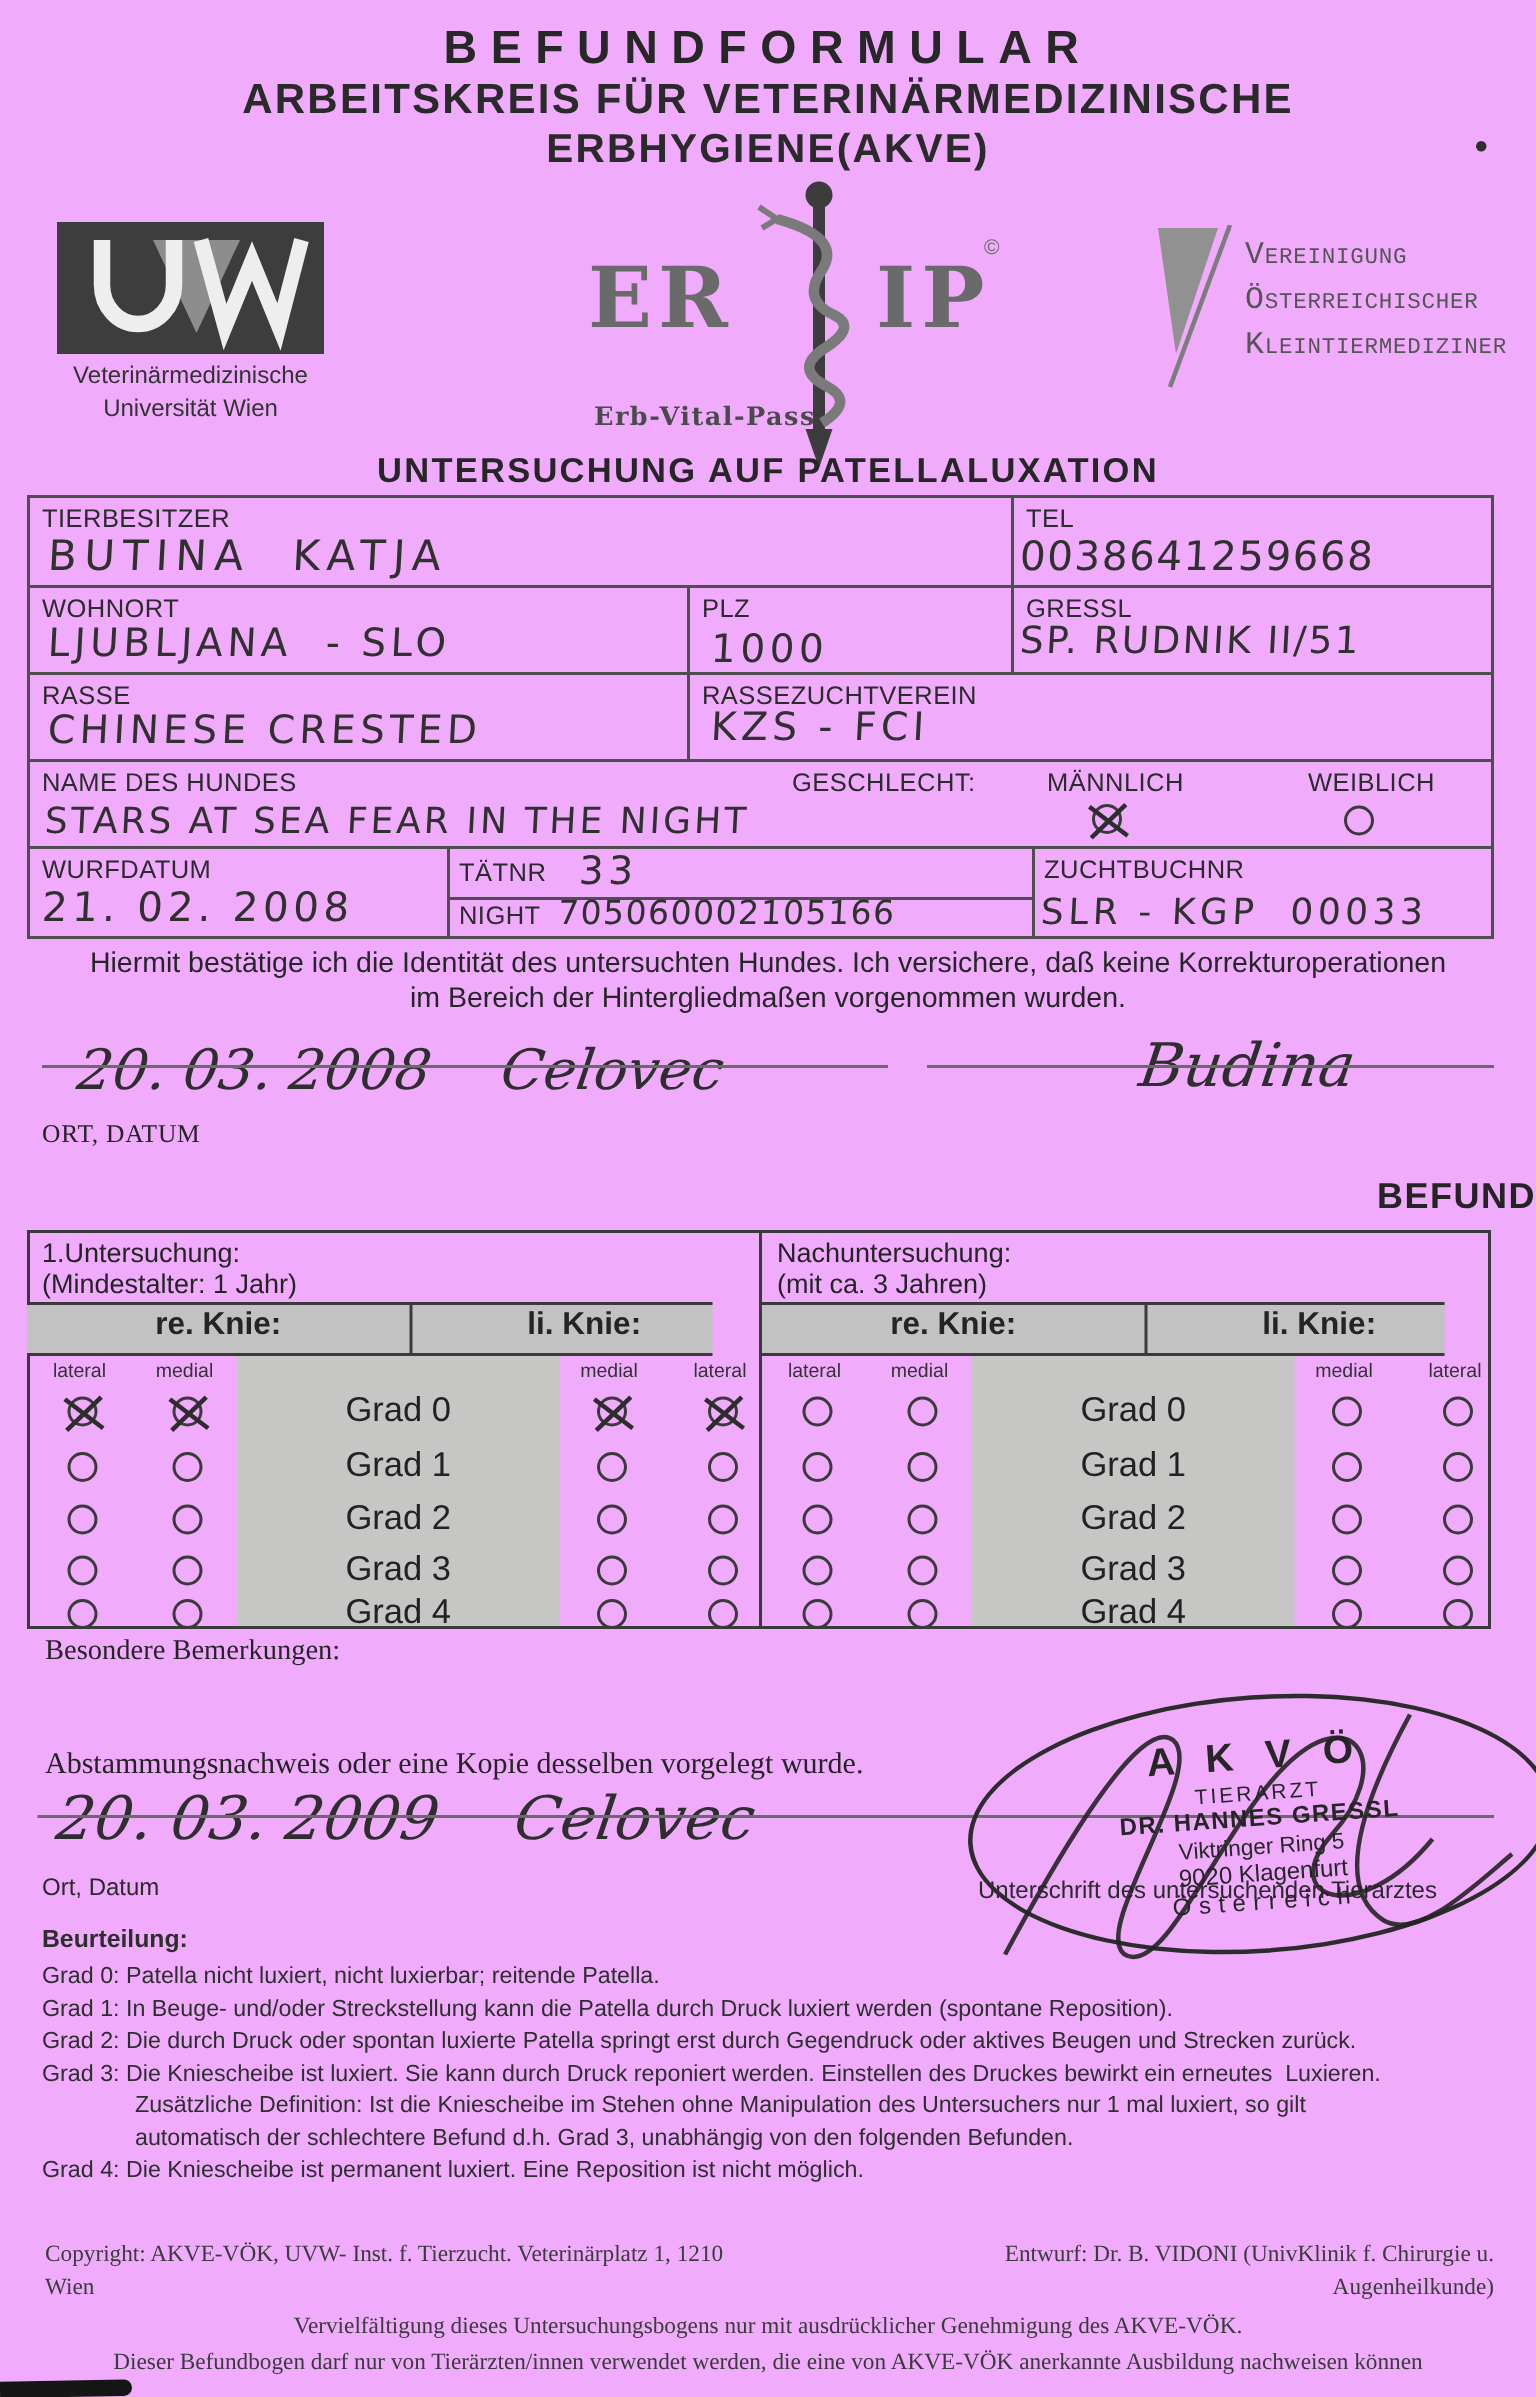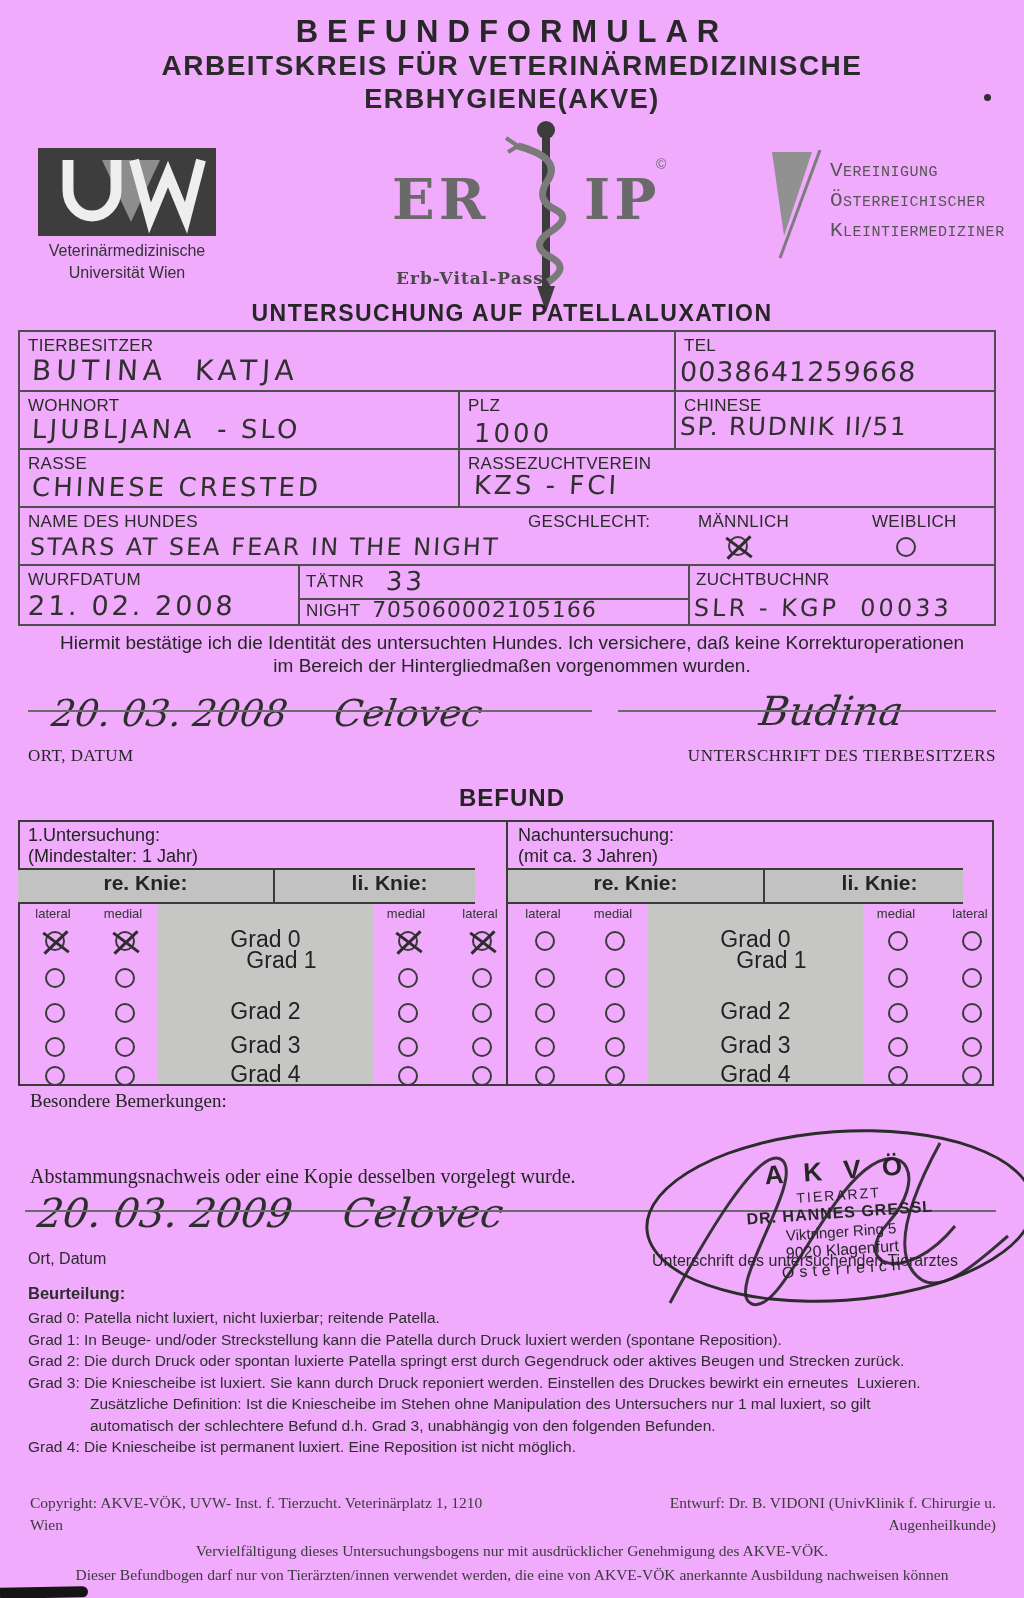--- a/index.html
+++ b/index.html
@@ -26,38 +26,38 @@
   .cursive{position:absolute;font-family:"DejaVu Serif",serif;font-style:italic;color:#2e2e2e;transform:skewX(-8deg);white-space:pre;}
   .circle{position:absolute;width:16px;height:16px;border:2px solid #3a3a3a;border-radius:50%;box-sizing:content-box;}
   .circle.crossed::before,.circle.crossed::after{content:"";position:absolute;left:-7px;top:8px;width:32px;height:0;
       border-top:3px solid #2d2d2d;}
   .circle.crossed::before{transform:rotate(37deg);}
   .circle.crossed::after{transform:rotate(-44deg);}
   .stmt{left:0;right:0;text-align:center;font-size:19px;color:#262626;}
   .sig-line{position:absolute;border-bottom:2px solid #6a6a6a;}
   .sig-label-serif{position:absolute;font-family:"Liberation Serif",serif;font-size:17px;color:#252525;letter-spacing:.5px;}
   
-  .befund-heading{left:0;right:0;top:784px;text-align:center;font-weight:bold;font-size:24px;letter-spacing:1px;color:#242424;}
+  .befund-heading{left:0;right:0;top:784px;text-align:right;font-weight:bold;font-size:24px;letter-spacing:1px;color:#242424;}
   .befund-table{position:absolute;left:18px;top:820px;width:976px;height:266px;border:2px solid #3a3a3a;box-sizing:border-box;}
   .half{position:absolute;top:820px;width:457px;height:266px;}
   .half-left{left:18px;}
   .half-right{left:506px;border-left:2px solid #3a3a3a;box-sizing:border-box;}
   .exam-title{position:absolute;left:10px;top:5px;font-size:18px;color:#242424;}
   .exam-sub{position:absolute;left:10px;top:26px;font-size:18px;color:#242424;}
   .knee-band{position:absolute;left:0;right:0;top:48px;height:36px;background:#c2c2c2;
       border-top:2px solid #3a3a3a;border-bottom:2px solid #3a3a3a;box-sizing:border-box;}
   .band-div{position:absolute;left:255px;top:48px;height:36px;border-left:2px solid #3a3a3a;}
   .knee-label{position:absolute;top:51px;font-weight:bold;font-size:21px;color:#242424;text-align:center;}
   .knee-re{left:0;width:255px;}
   .knee-li{left:255px;width:233px;}
   .col-label{position:absolute;top:86px;width:64px;text-align:center;font-size:13px;color:#333;}
   .cl1{left:3px;}.cl2{left:73px;}.cl3{left:356px;}.cl4{left:430px;}
   .gray-col{position:absolute;left:140px;top:84px;width:215px;height:180px;background:#c6c6c5;}
   .grad-label{position:absolute;left:140px;width:215px;text-align:center;font-size:23px;color:#222;}
-  .gl0{top:106px;}.gl1{top:127px;margin-left:16px;}.gl2{top:178px;}.gl3{top:212px;}.gl4{top:241px;}
+  .gl0{top:106px;}.gl1{top:143px;}.gl2{top:178px;}.gl3{top:212px;}.gl4{top:241px;}
   .cc1{left:27px;}.cc2{left:97px;}.cc3{left:380px;}.cc4{left:454px;}
   .rr0{top:111px;}.rr1{top:148px;}.rr2{top:183px;}.rr3{top:217px;}.rr4{top:246px;}
   
   .remarks{left:30px;top:1090px;font-family:"Liberation Serif",serif;font-size:19px;color:#252525;}
   .vet-stmt{position:absolute;left:30px;font-family:"Liberation Serif",serif;font-size:20px;color:#242424;}
   .small-label{position:absolute;font-size:16px;color:#2a2a2a;}
   .stamp{position:absolute;left:645px;top:1130px;width:390px;height:172px;border:3.5px solid #2c2c2c;border-radius:50%;
       transform:rotate(-4deg);display:flex;flex-direction:column;align-items:center;justify-content:center;
       background:transparent;box-sizing:border-box;}
   .stamp div{color:#262626;}
@@ -140,21 +140,21 @@
   <div class="cell" style="left:18px;top:506px;width:978px;height:60px;"></div>
   <div class="cell" style="left:18px;top:564px;width:282px;height:62px;"></div>
   <div class="cell" style="left:298px;top:564px;width:392px;height:36px;"></div>
   <div class="cell" style="left:298px;top:598px;width:392px;height:28px;"></div>
   <div class="cell" style="left:688px;top:564px;width:308px;height:62px;"></div>
 
   <div class="flabel" style="left:28px;top:336px;">TIERBESITZER</div>
   <div class="flabel" style="left:684px;top:336px;">TEL</div>
   <div class="flabel" style="left:28px;top:396px;">WOHNORT</div>
   <div class="flabel" style="left:468px;top:396px;">PLZ</div>
-  <div class="flabel" style="left:684px;top:396px;">CHINESE</div>
+  <div class="flabel" style="left:684px;top:396px;">GRESSL</div>
   <div class="flabel" style="left:28px;top:454px;">RASSE</div>
   <div class="flabel" style="left:468px;top:454px;">RASSEZUCHTVEREIN</div>
   <div class="flabel" style="left:28px;top:512px;">NAME DES HUNDES</div>
   <div class="flabel" style="left:528px;top:512px;">GESCHLECHT:</div>
   <div class="flabel" style="left:698px;top:512px;">MÄNNLICH</div>
   <div class="flabel" style="left:872px;top:512px;">WEIBLICH</div>
   <div class="flabel" style="left:28px;top:570px;">WURFDATUM</div>
   <div class="flabel" style="left:306px;top:572px;">TÄTNR</div>
   <div class="flabel" style="left:306px;top:601px;">NIGHT</div>
   <div class="flabel" style="left:696px;top:570px;">ZUCHTBUCHNR</div>
@@ -176,21 +176,20 @@
   <span class="circle" style="left:896px;top:537px;"></span>
 
   <div class="abs stmt" style="top:632px;">Hiermit bestätige ich die Identität des untersuchten Hundes. Ich versichere, daß keine Korrekturoperationen</div>
   <div class="abs stmt" style="top:655px;">im Bereich der Hintergliedmaßen vorgenommen wurden.</div>
 
   <div class="cursive" style="left:52px;top:692px;font-size:37px;">20. 03. 2008    Celovec</div>
   <div class="sig-line" style="left:28px;top:710px;width:564px;"></div>
   <div class="sig-label-serif" style="left:28px;top:746px;">ORT, DATUM</div>
   <div class="cursive" style="left:760px;top:688px;font-size:40px;">Budina</div>
   <div class="sig-line" style="left:618px;top:710px;width:378px;"></div>
-  <div class="sig-label-serif" style="left:600px;top:746px;width:396px;text-align:right;">UNTERSCHRIFT DES TIERBESITZERS</div>
 
   <div class="abs befund-heading">BEFUND</div>
   <div class="befund-table"></div>
 
   <div class="half half-left">
     <div class="exam-title">1.Untersuchung:</div>
     <div class="exam-sub">(Mindestalter: 1 Jahr)</div>
     <div class="knee-band"></div>
     <div class="band-div"></div>
     <div class="knee-label knee-re">re. Knie:</div>

